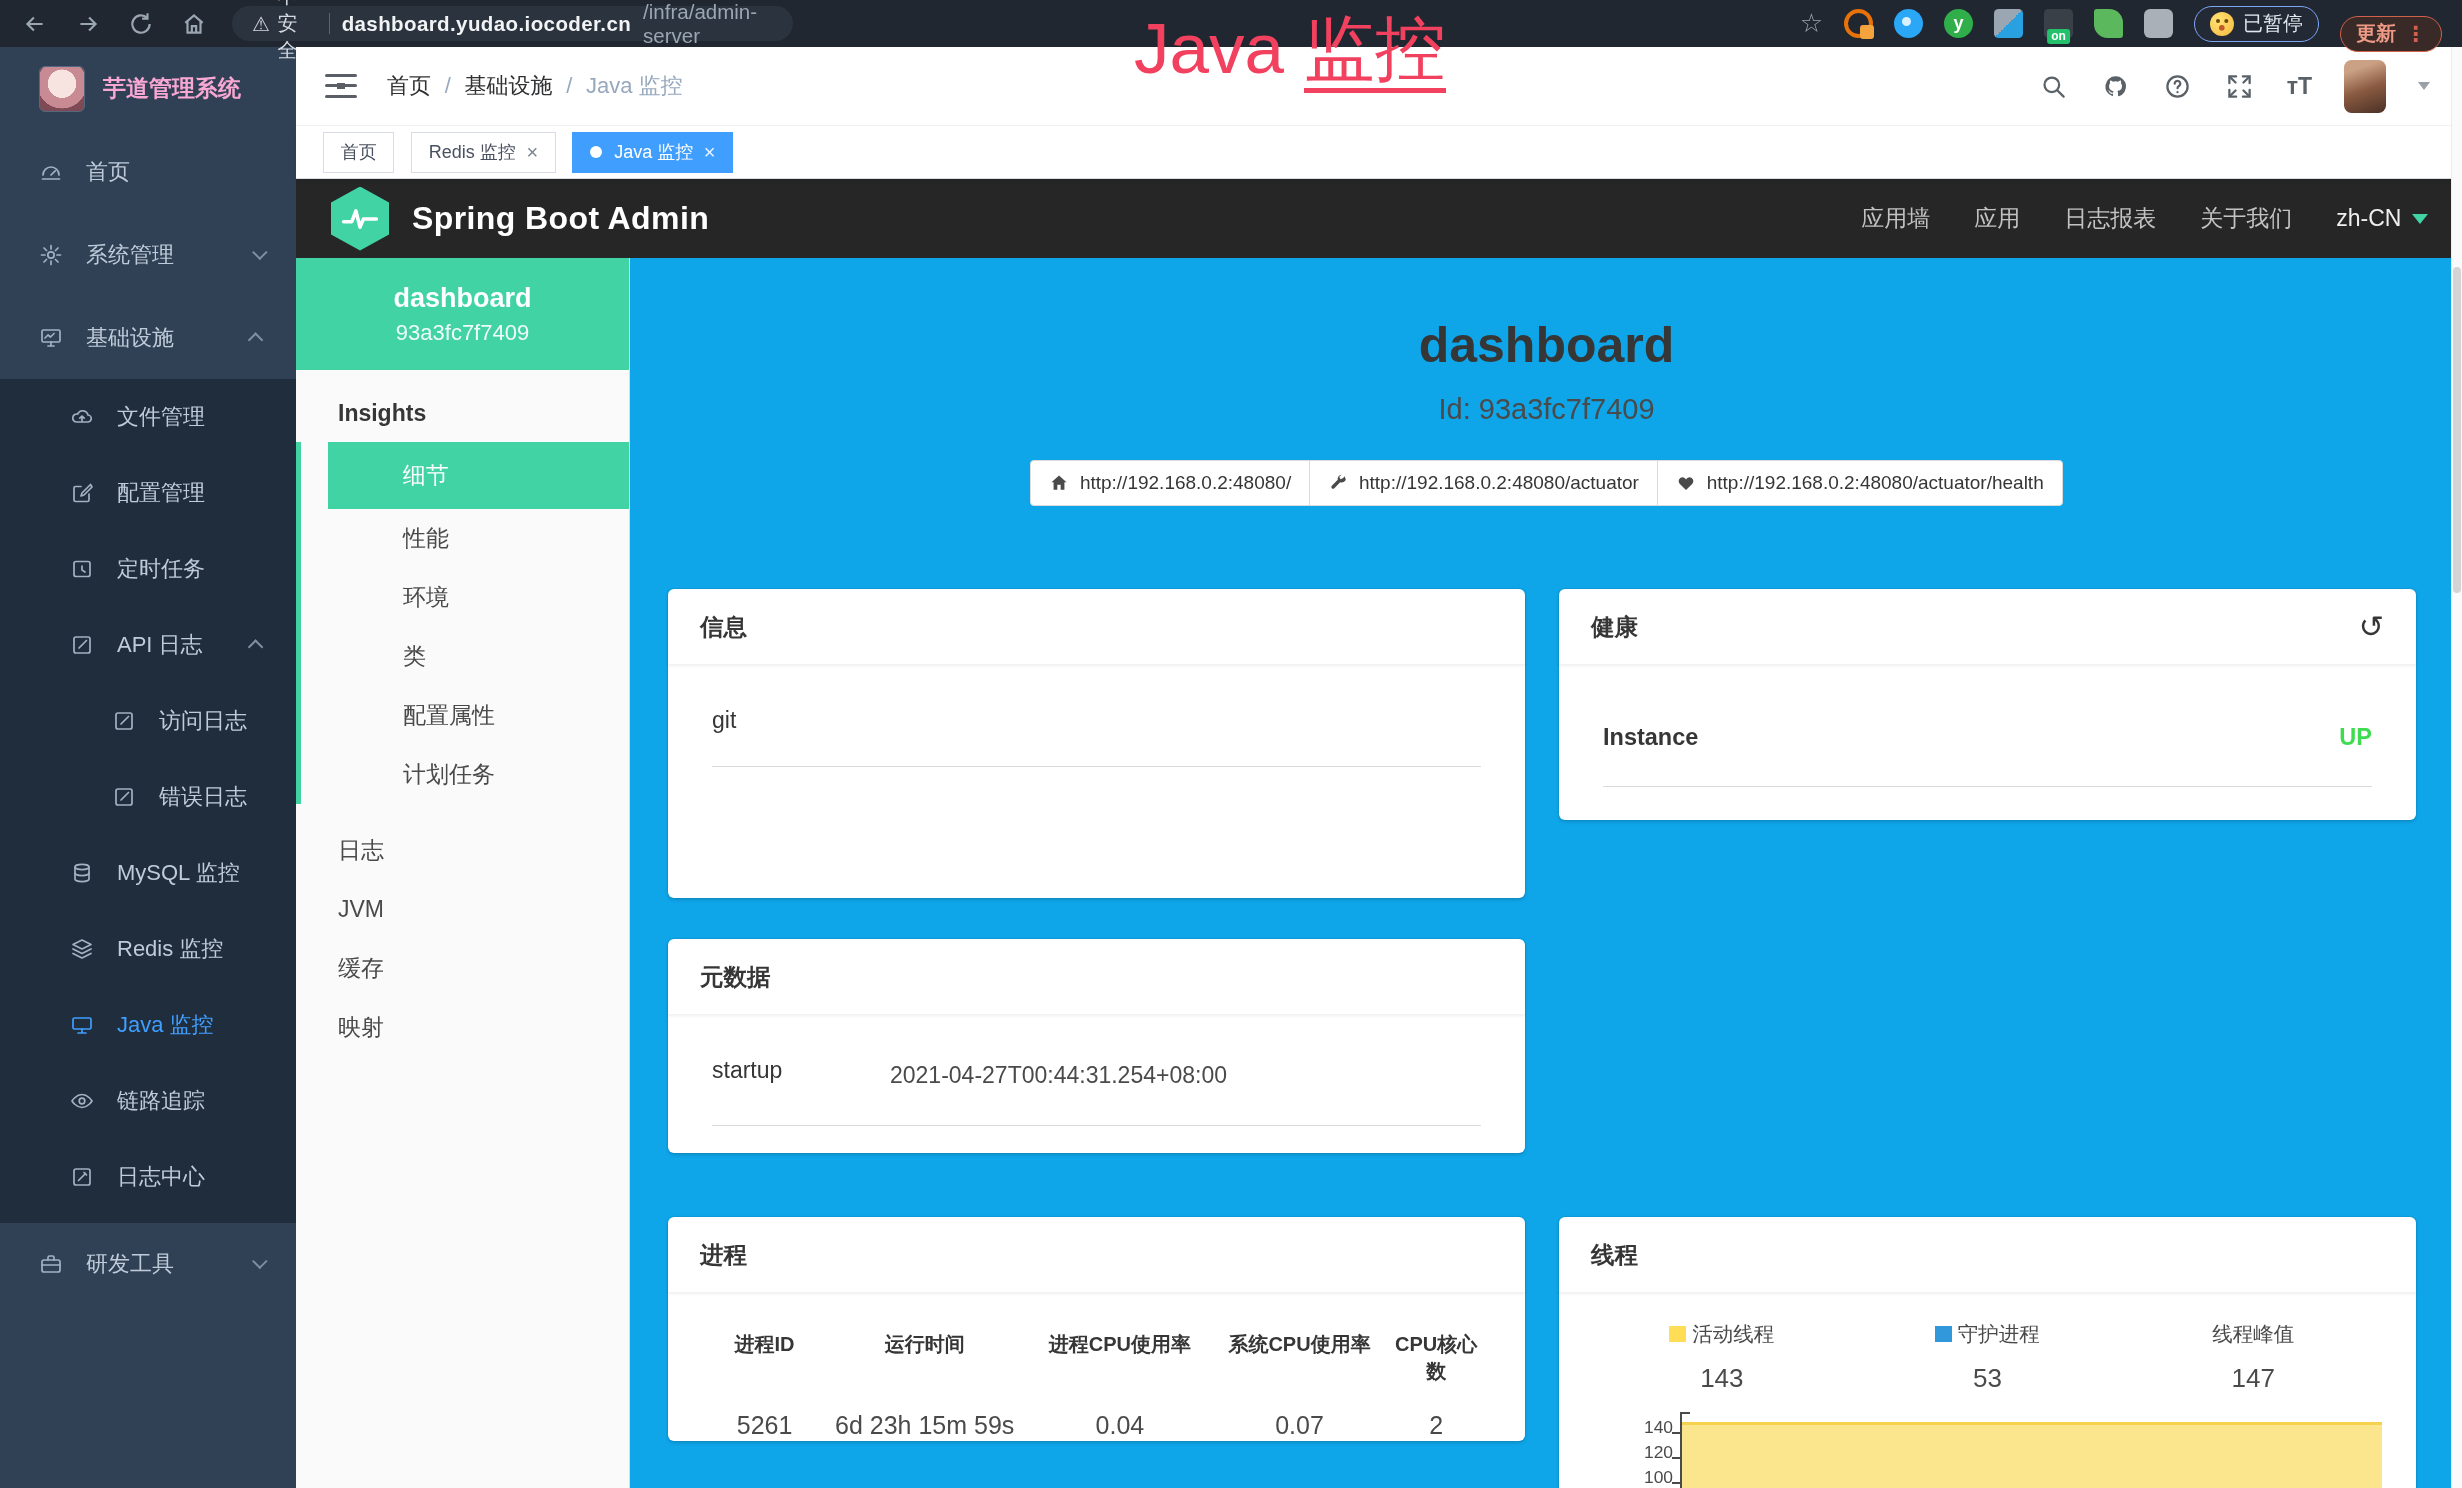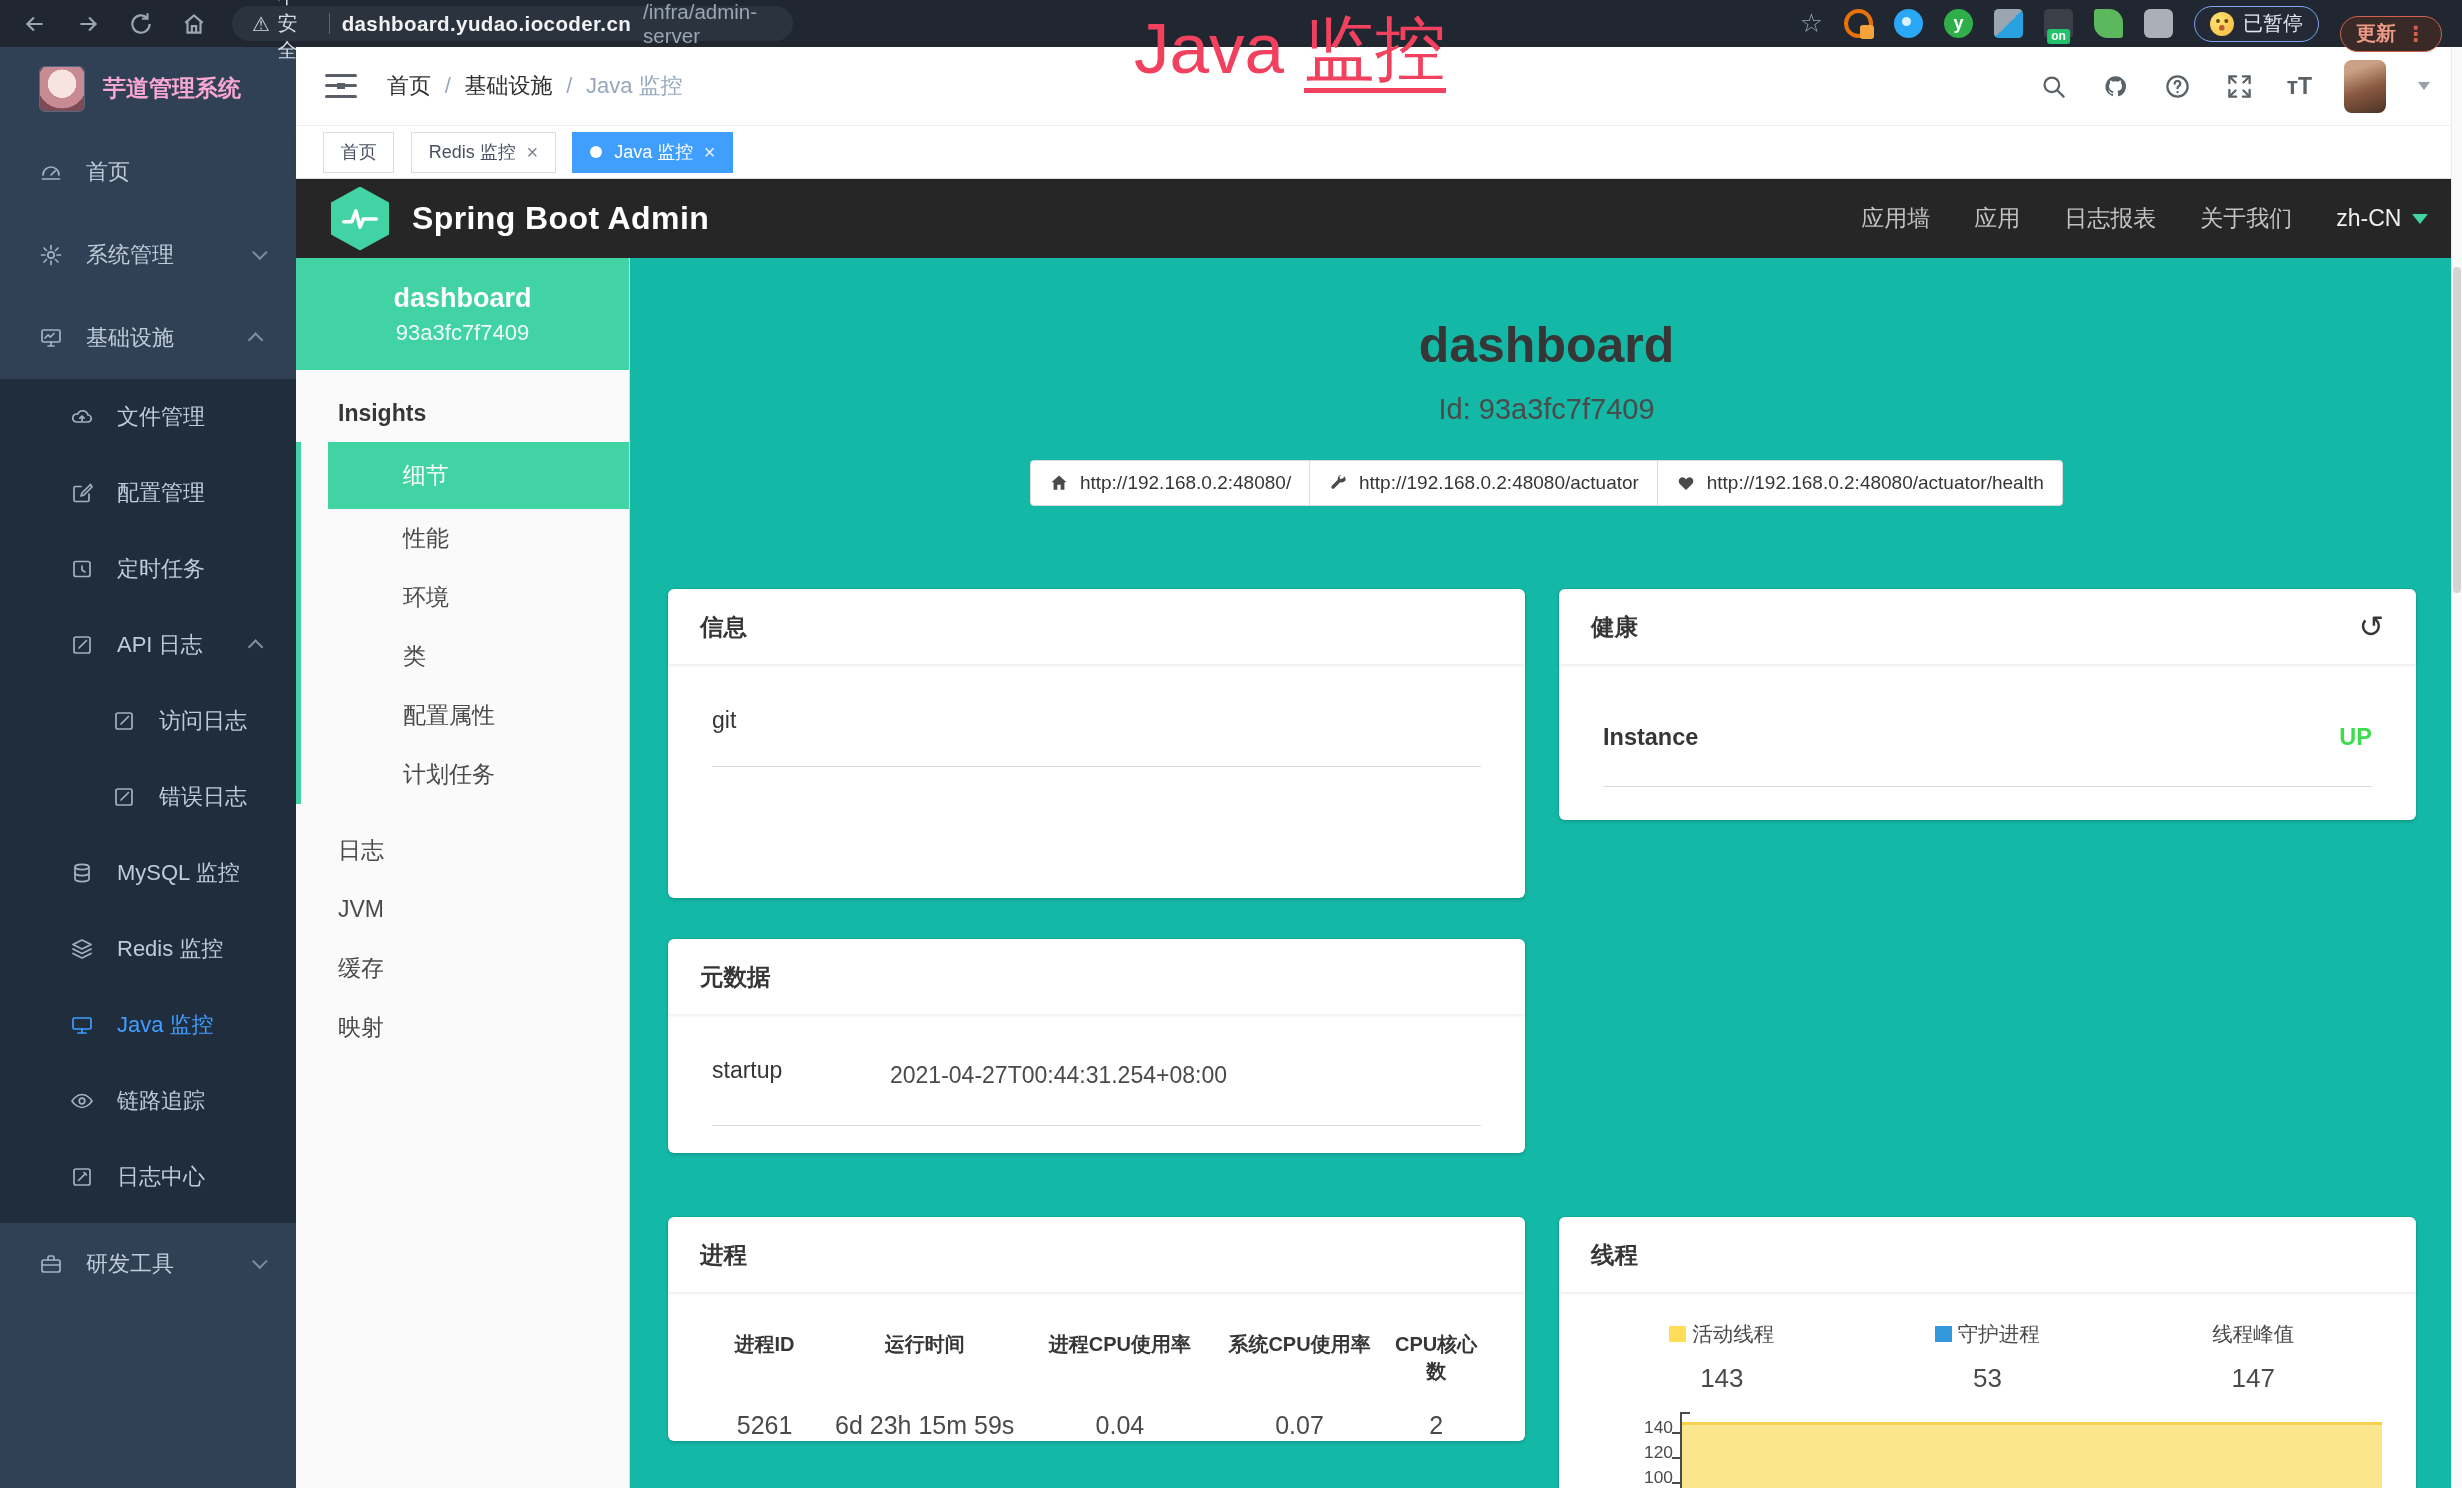--- a/index.html
+++ b/index.html
@@ -86,21 +86,21 @@
   .sba-header { position:absolute; left:296px; top:179px; width:2167px; height:79px; background:#262626; display:flex; align-items:center; padding:0 35px; z-index:18; }
   .hexagon { width:58px; height:64px; background:#42d3a5; clip-path:polygon(50% 0,100% 25%,100% 75%,50% 100%,0 75%,0 25%); display:flex; align-items:center; justify-content:center; }
   .hexagon svg { width:42px; height:30px; fill:none; stroke:#fff; stroke-width:2.6; stroke-linecap:round; stroke-linejoin:round; }
   .sba-brand { color:#fff; font-size:32px; font-weight:bold; margin-left:23px; letter-spacing:0.4px; }
   .sba-nav { margin-left:auto; display:flex; align-items:center; gap:44px; }
   .sba-nav-item { color:#c2c2c2; font-size:23px; }
   .sba-locale { color:#efefef; font-size:23px; display:flex; align-items:center; gap:10.6px; }
   .caret-green { width:0; height:0; border-left:8.3px solid transparent; border-right:8.3px solid transparent; border-top:10px solid #42d3a5; }
 
   
-  .sba-body { position:absolute; left:296px; top:258px; width:2167px; height:1231px; background:#14b8a6; display:flex; overflow:hidden; }
+  .sba-body { position:absolute; left:296px; top:258px; width:2167px; height:1231px; background:#0ea5e9; display:flex; overflow:hidden; }
   .sba-sidebar { width:334px; height:100%; background:#fafafa; border-right:0.8px solid #dbdbdb; flex:0 0 auto; }
   .instance-head { height:112px; background:#42d3a5; display:flex; flex-direction:column; align-items:center; justify-content:center; gap:6px; }
   .instance-name { color:#fff; font-size:27px; font-weight:bold; }
   .instance-id { color:rgba(255,255,255,.92); font-size:22px; }
   .menu-label { padding:30px 0 15px 42px; font-size:23px; font-weight:bold; color:#363636; }
   .insights-list { border-left:5.3px solid #42d3a5;padding-left:32px; }
   .ins-item { height:59px; display:flex; align-items:center; padding-left:70px; font-size:23px; color:#4a4a4a; }
   .ins-item.active { height:67px; background:#42d3a5; color:#fff; margin-left:-5.3px; padding-left:75px; }
   .root-list { margin-top:16.7px; }
   .root-item { height:59px; display:flex; align-items:center; padding-left:42px; font-size:23px; color:#4a4a4a; }

